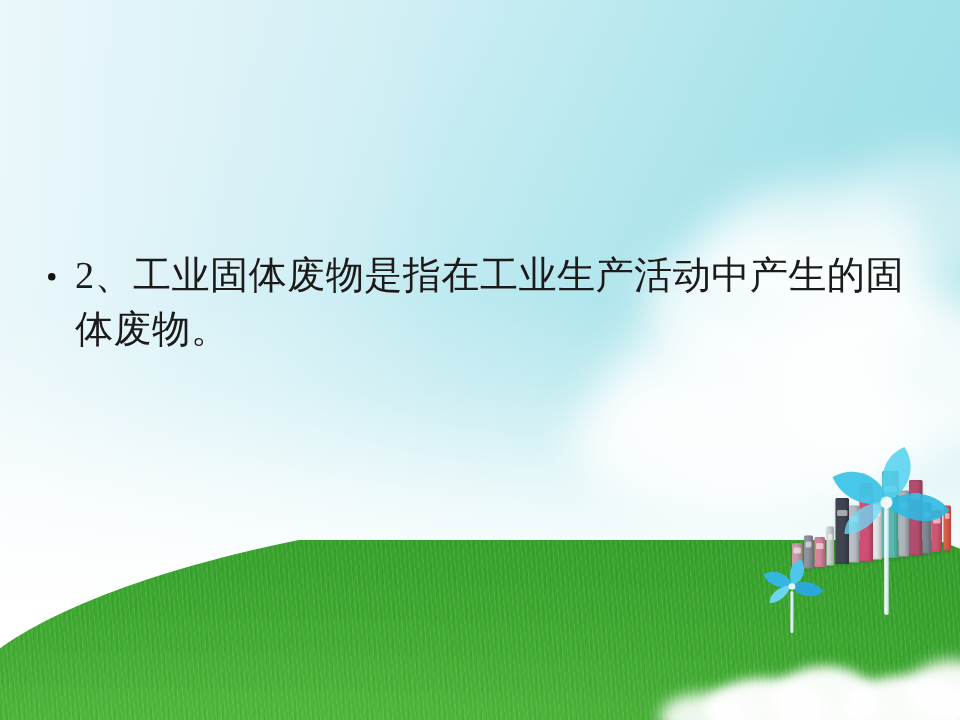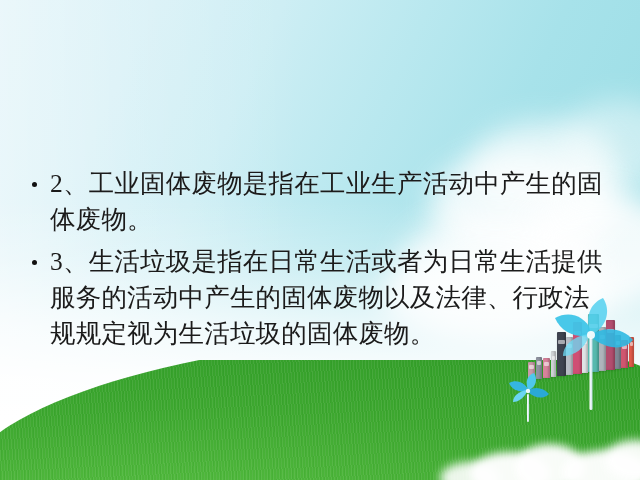--- a/index.html
+++ b/index.html
@@ -260,20 +260,17 @@
     <div class="cloud cl-h"></div>
     <div class="cloud cl-i"></div>
     <div class="cloud cl-j"></div>
   </div>
 
   <div class="content">
     <ul class="bullets">
       <li>
         <span>2、工业固体废物是指在工业生产活动中产生的固体废物。</span>
       </li>
-      <li>
-        <span>3、生活垃圾是指在日常生活或者为日常生活提供服务的活动中产生的固体废物以及法律、行政法规规定视为生活垃圾的固体废物。</span>
-      </li>
     </ul>
   </div>
 
 
 </div>
 
 </body></html>

